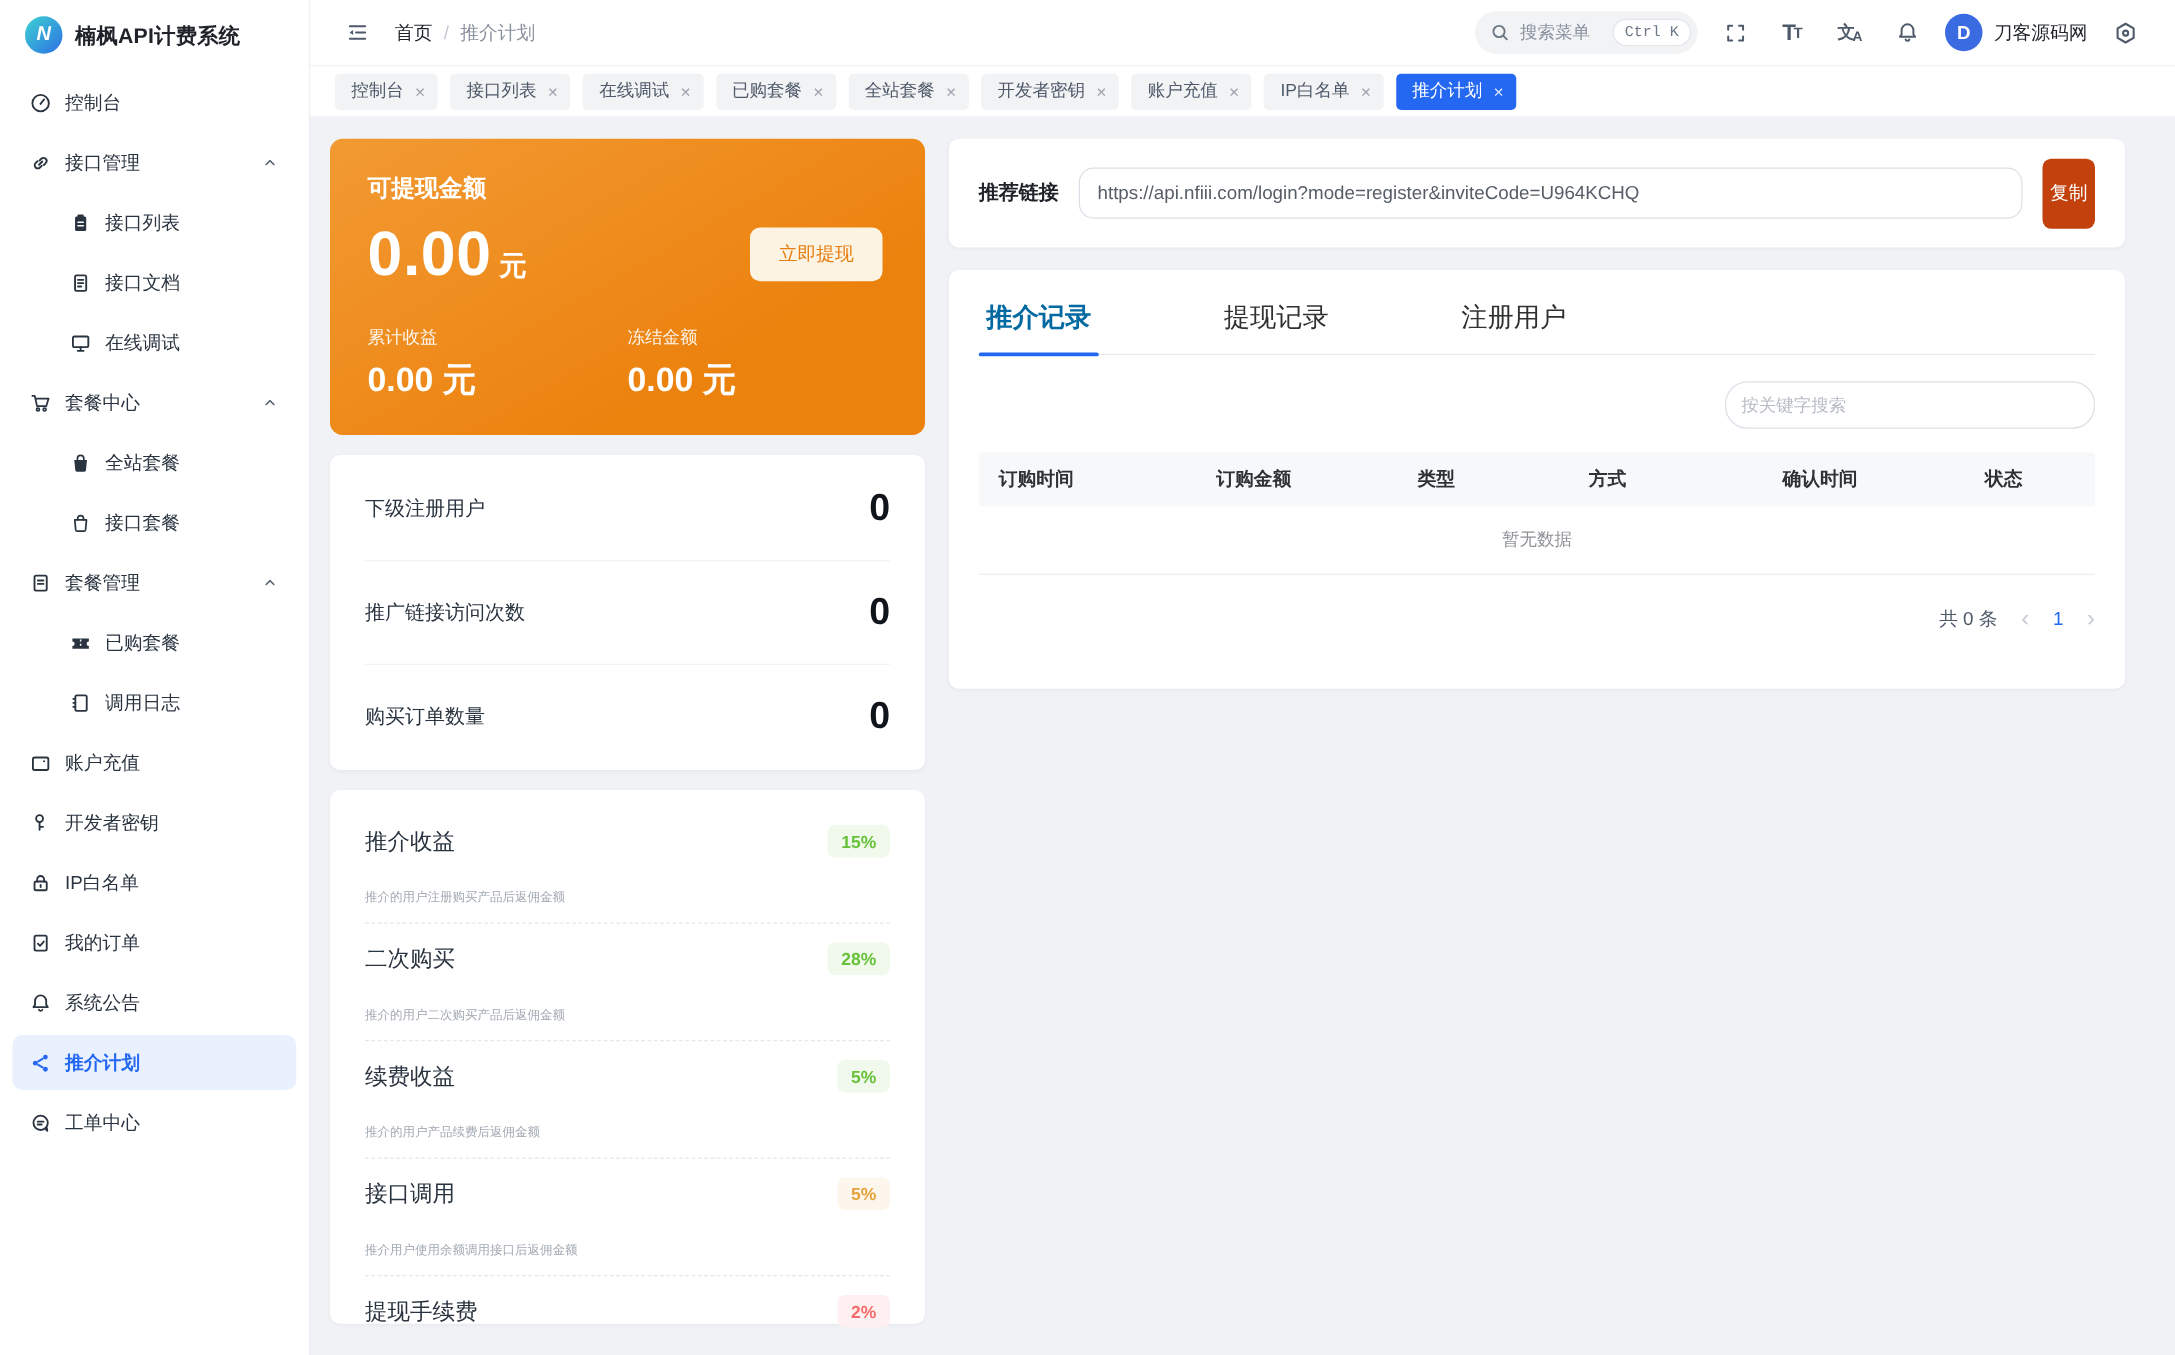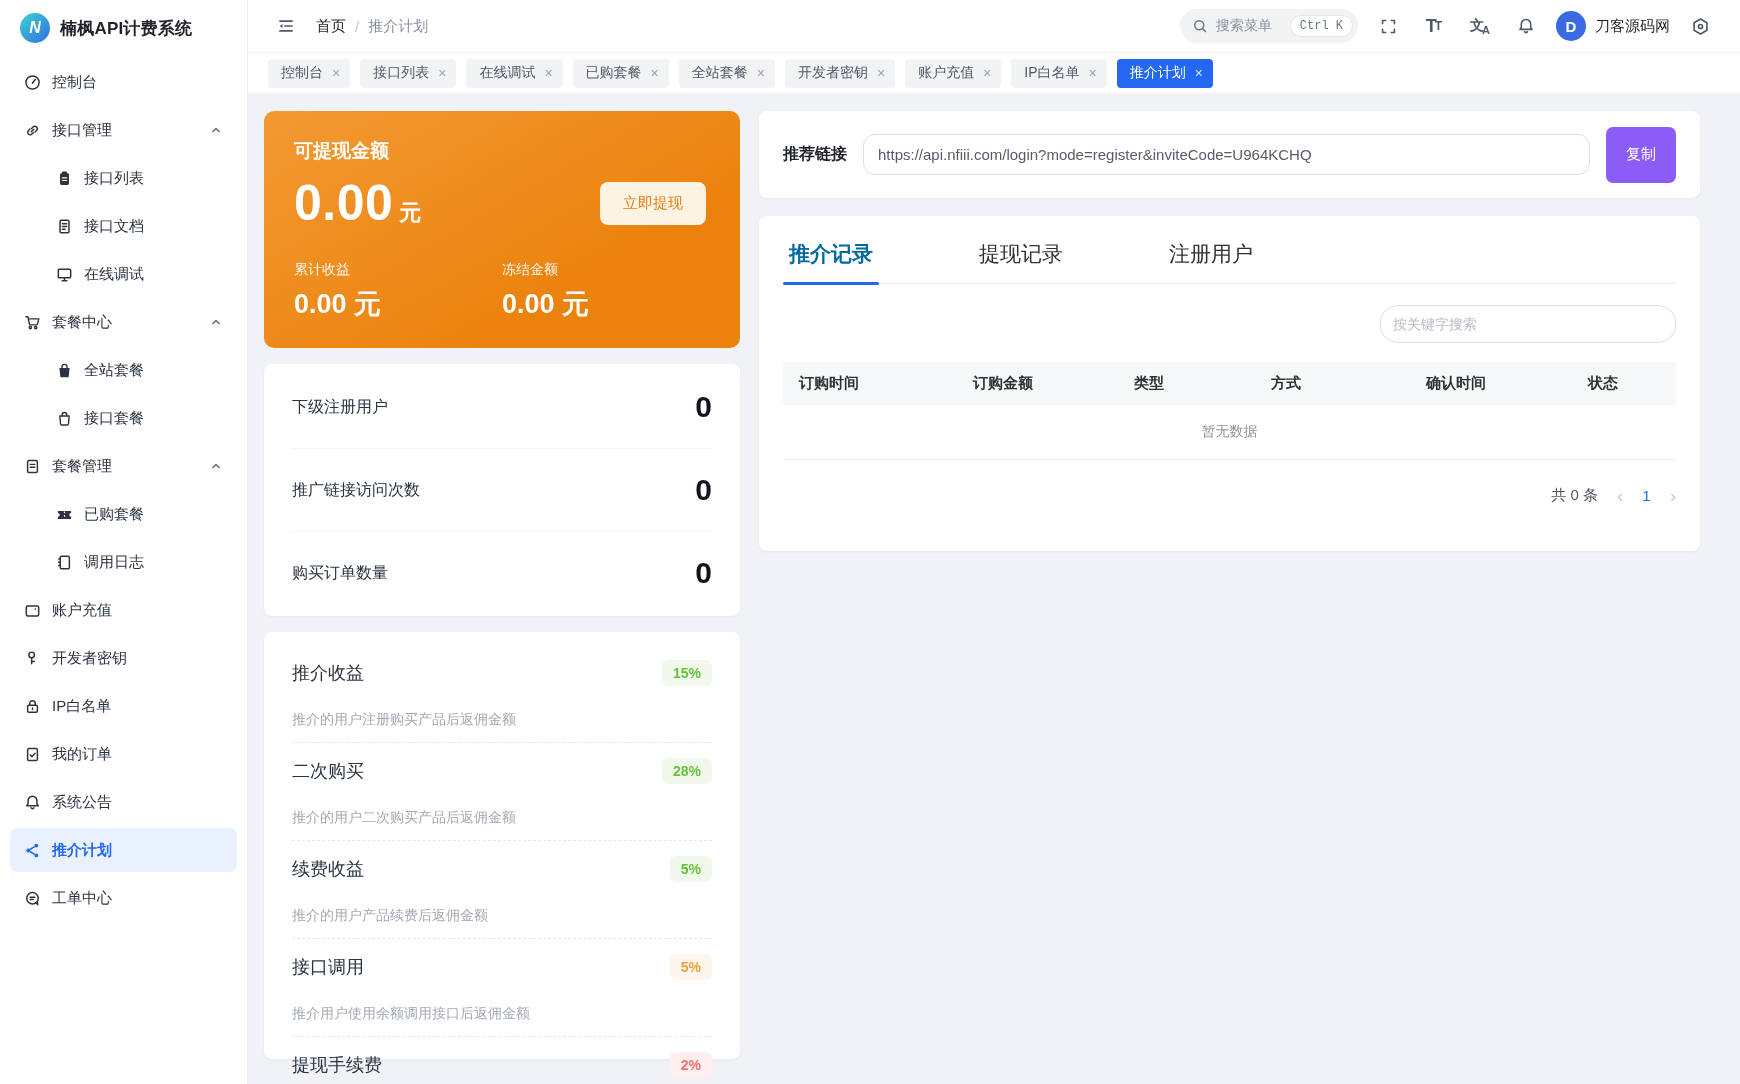--- a/index.html
+++ b/index.html
@@ -77,27 +77,27 @@
   
   .percent-card { height:427px; padding:13px 28px; display:flex; flex-direction:column; }
   .prow { flex:1; padding:15px 0 13px; border-bottom:1px dashed #e4e7ec; display:flex; flex-direction:column; justify-content:center; }
   .prow:last-child { border-bottom:none; }
   .prow-head { display:flex; justify-content:space-between; align-items:center; }
   .ptitle { font-size:18px; color:#2a3440; font-weight:500; }
   .badge { font-size:14px; font-weight:bold; padding:5px 11px; border-radius:6px; }
   .badge.green  { color:#67c23a; background:#f0f9eb; }
   .badge.orange { color:#e6a23c; background:#fdf6ec; }
   .badge.red    { color:#f56c6c; background:#fef0f0; }
-  .pdesc { font-size:14px; color:#a2a9b3; margin-top:25px; }
+  .pdesc { font-size:10px; color:#a2a9b3; margin-top:25px; }
 
   
   .link-card { height:87px; display:flex; align-items:center; gap:16px; padding:0 24px; }
   .link-label { font-size:16px; font-weight:bold; white-space:nowrap; }
   .link-input { flex:1; height:41px; border:1px solid #dcdfe6; border-radius:12px; padding:0 14px; font-size:15px; color:#565d66; background:#fff; outline:none; font-family:inherit; }
-  .copy-btn { height:56px; padding:0 20px; background:#8b5cf6; color:#fff; border:none; border-radius:7px; font-size:15px; cursor:pointer; font-family:inherit; }
+  .copy-btn { height:56px; padding:0 6px; background:#c2410c; color:#fff; border:none; border-radius:7px; font-size:15px; cursor:pointer; font-family:inherit; }
 
   
   .records-card { height:335px; padding:24px 24px 20px; display:flex; flex-direction:column; }
   .rtabs { display:flex; border-bottom:1px solid #e9ebef; }
   .rtab { font-size:21px; color:#303133; padding:0 6px 15px; margin-right:94px; position:relative; cursor:pointer; }
   .rtab.active { color:#0369a1; font-weight:bold; }
   .rtab.active::after { content:""; position:absolute; left:0; right:0; bottom:-2px; height:3px; background:#2468f2; border-radius:2px; }
   .rsearch-row { display:flex; justify-content:flex-end; margin-top:21px; }
   .rsearch { width:296px; height:38px; border:1px solid #dcdfe6; border-radius:18px; padding:0 12px; font-size:14px; color:#606266; outline:none; font-family:inherit; }
   .rsearch::placeholder { color:#b6bcc6; }

